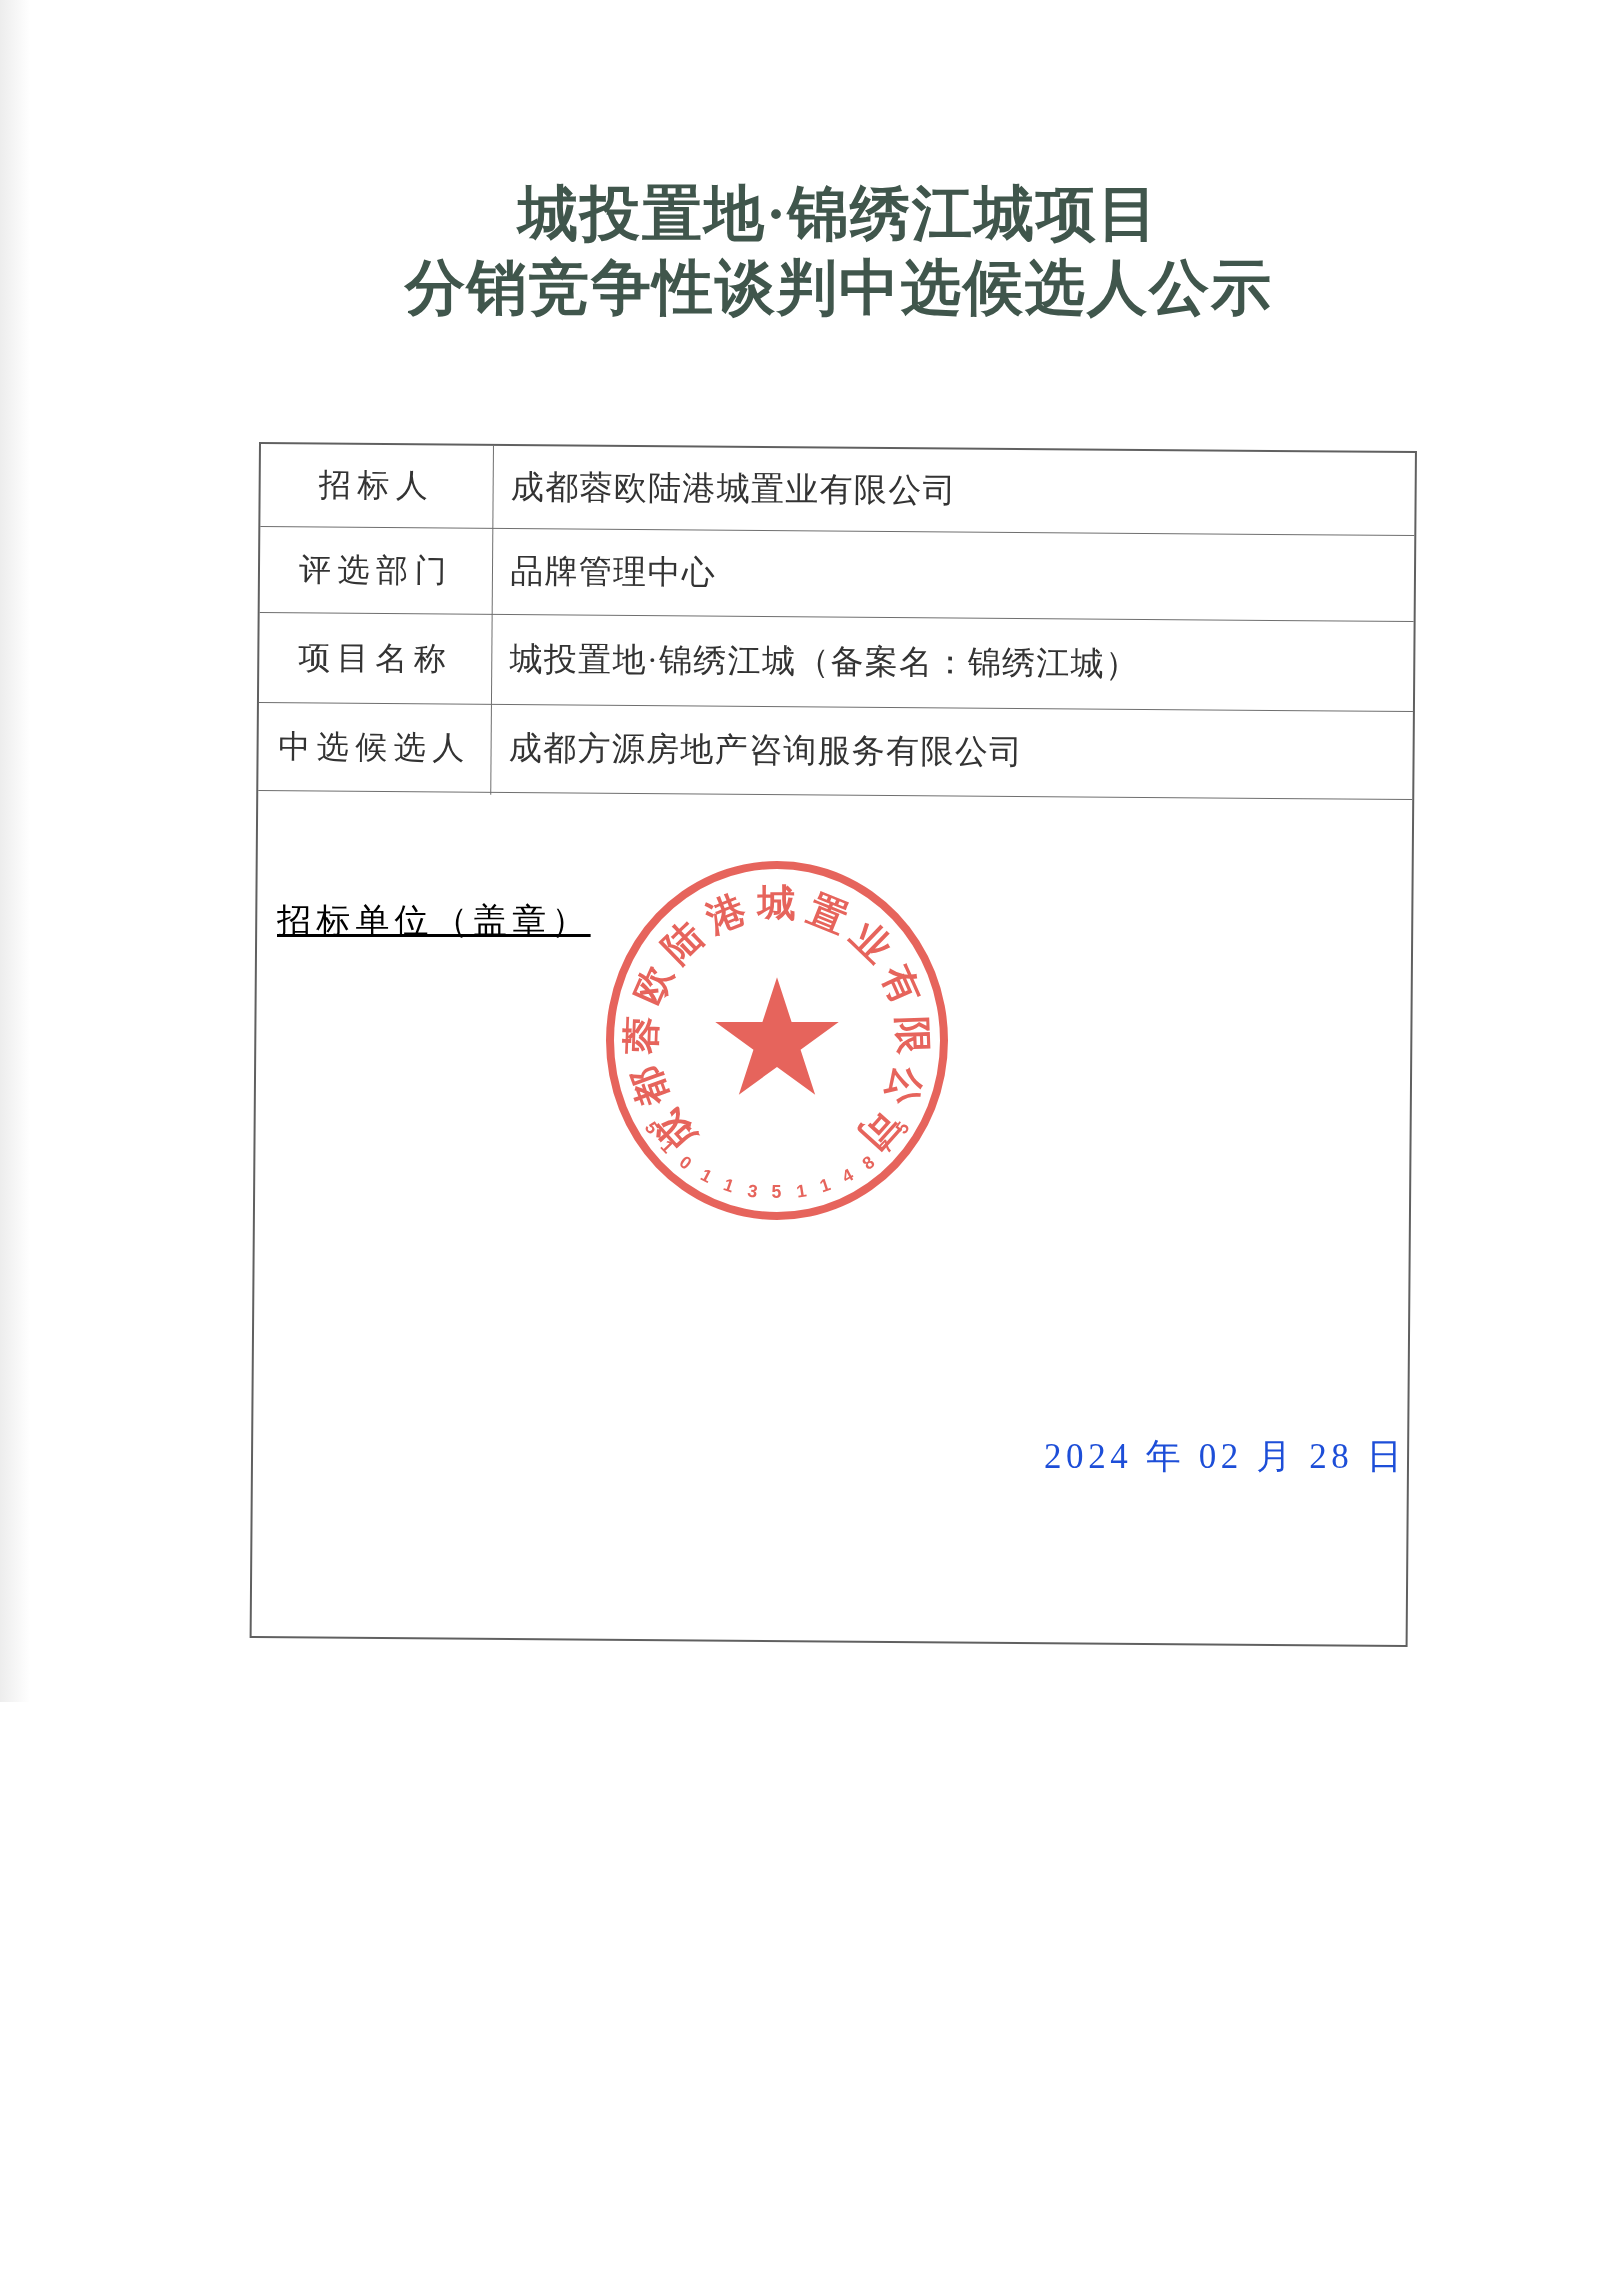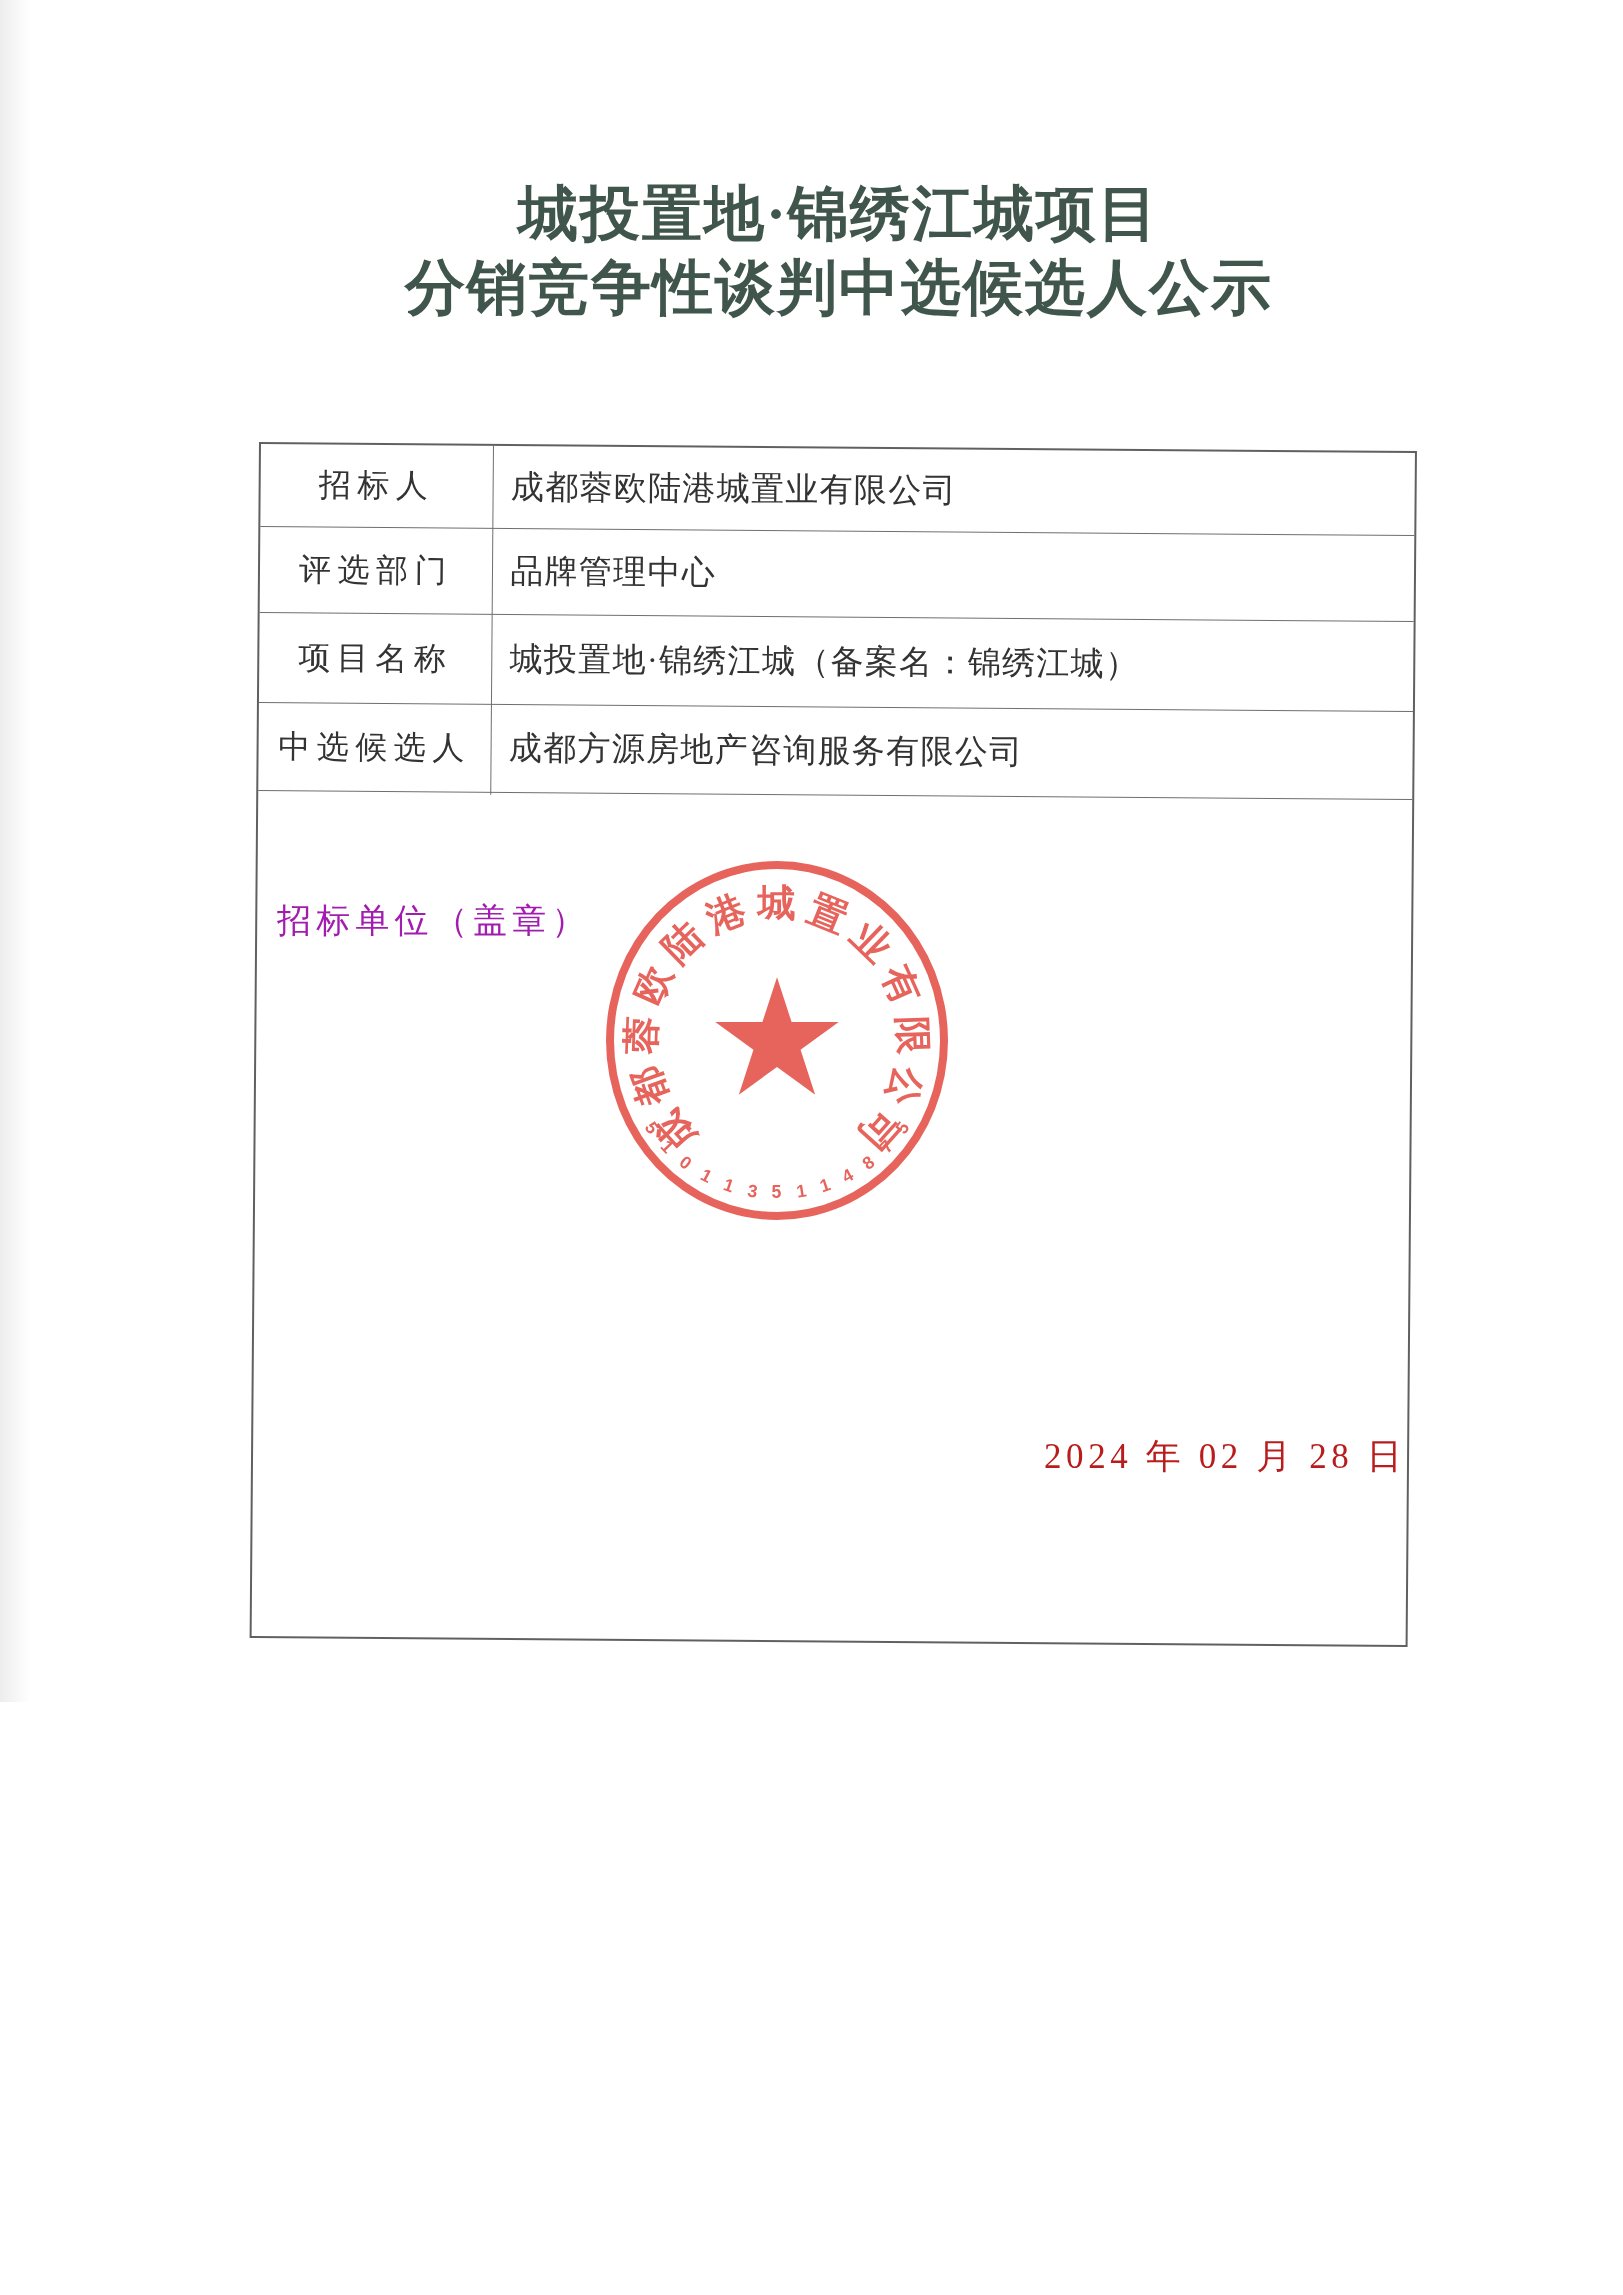--- a/index.html
+++ b/index.html
@@ -47,25 +47,26 @@
   .r1{height:83px;}
   .r2{height:86px;}
   .r3{height:90px;}
   .r4{height:88px;}
   .vdiv{
     position:absolute;left:232px;top:0;width:1.3px;height:349px;background:var(--border-color);
   }
   
   .seal-label{
     position:absolute;left:277px;top:898px;font-size:34px;letter-spacing:5.2px;
-    color:#a21caf;
+    color:#000000;
+    text-decoration:underline;
   }
   .date{
     position:absolute;left:1044px;top:1433px;font-size:35px;letter-spacing:4.6px;
-    color:#b91c1c;
+    color:#1d4ed8;
   }
   
   .stamp{
     position:absolute;left:580px;top:843px;width:393px;height:393px;
     opacity:0.9;pointer-events:none;
   }
   .stamp-ring{
     position:absolute;box-sizing:border-box;
     width:342px;height:359px;
     left:calc(50% - 171px);top:calc(50% - 179px);

